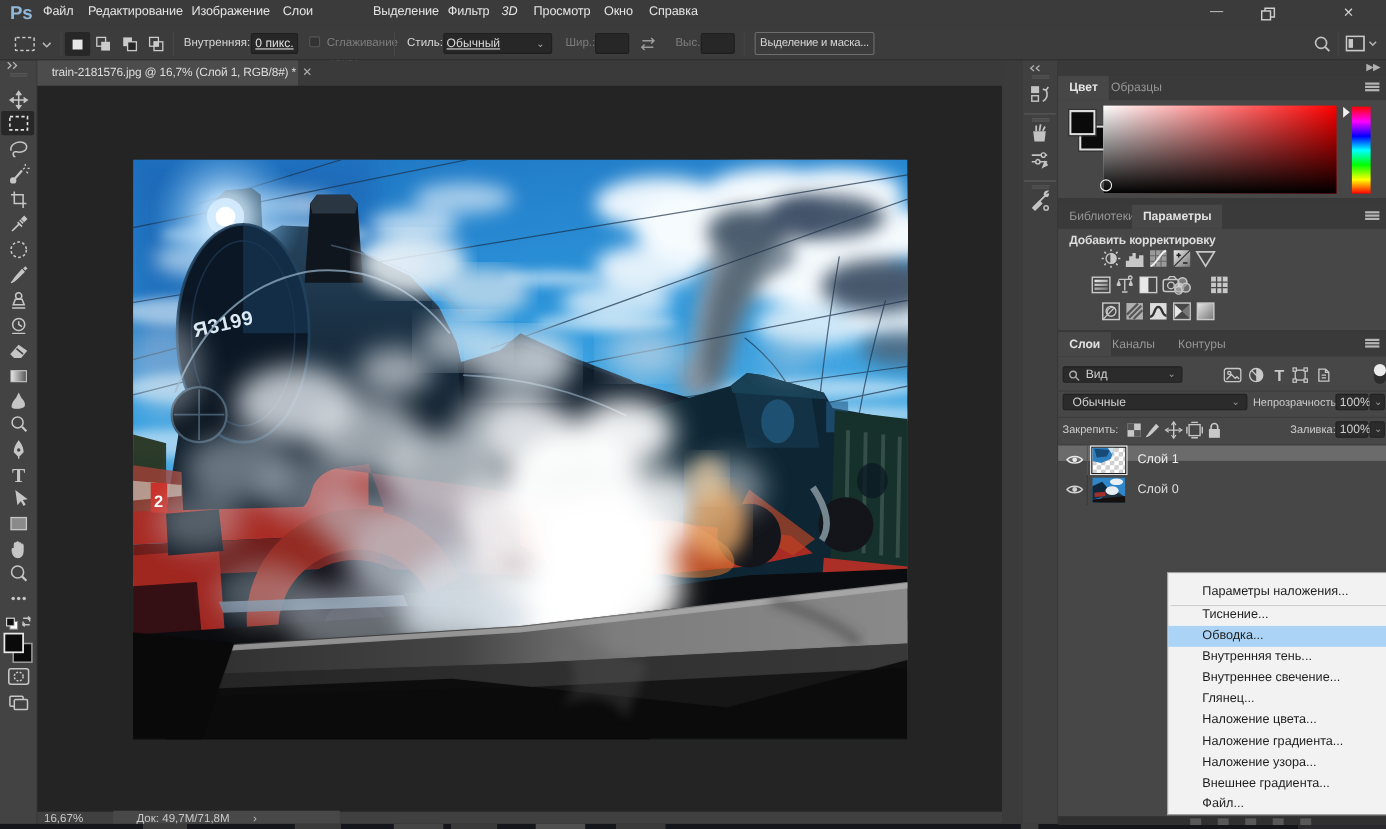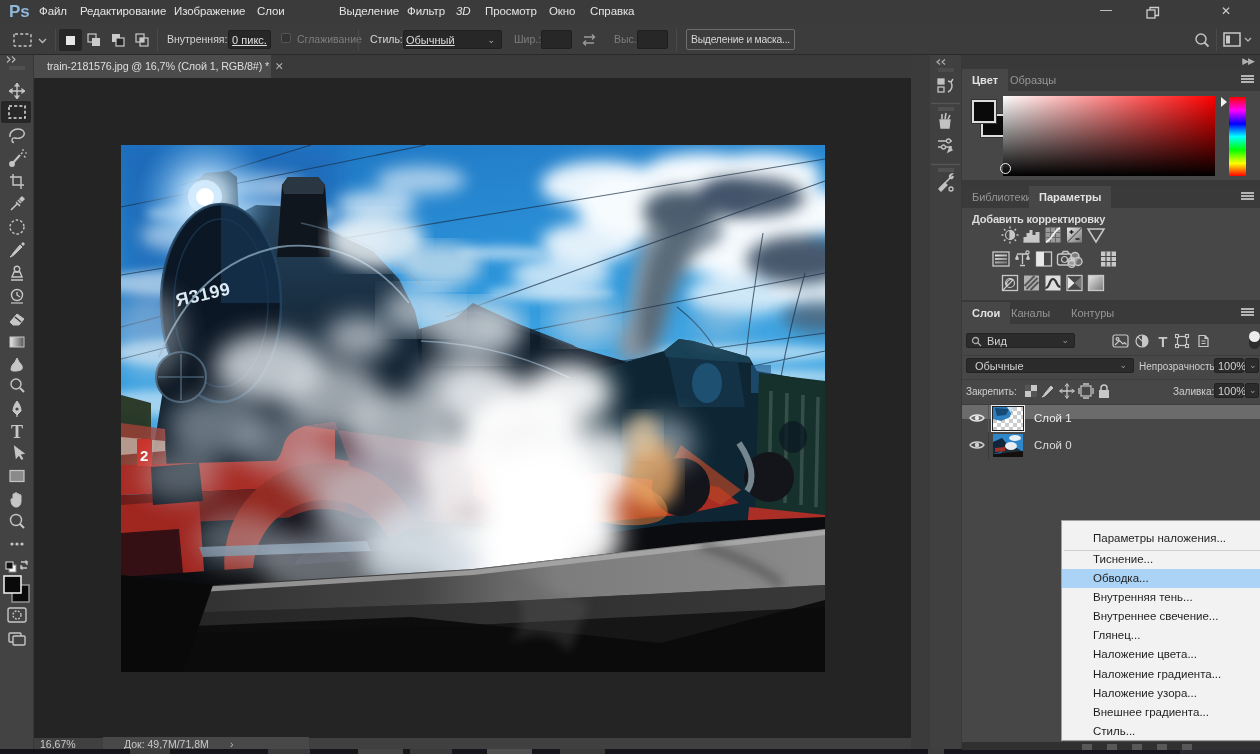--- a/index.html
+++ b/index.html
@@ -822,14 +822,14 @@
   <div style="position:absolute;left:2px;top:29px;width:197px;height:1px;background:#cfcfcf;"></div>
   <div class="mitem" style="top:29px;">Тиснение...</div>
   <div class="mitem hl" style="top:48px;">Обводка...</div>
   <div class="mitem" style="top:67px;">Внутренняя тень...</div>
   <div class="mitem" style="top:86px;">Внутреннее свечение...</div>
   <div class="mitem" style="top:105px;">Глянец...</div>
   <div class="mitem" style="top:124px;">Наложение цвета...</div>
   <div class="mitem" style="top:144px;">Наложение градиента...</div>
   <div class="mitem" style="top:163px;">Наложение узора...</div>
   <div class="mitem" style="top:182px;">Внешнее градиента...</div>
-  <div class="mitem" style="top:201px;">Стиль...</div>
+  <div class="mitem" style="top:201px;">Файл...</div>
 </div>
 </div>
 </body></html>

